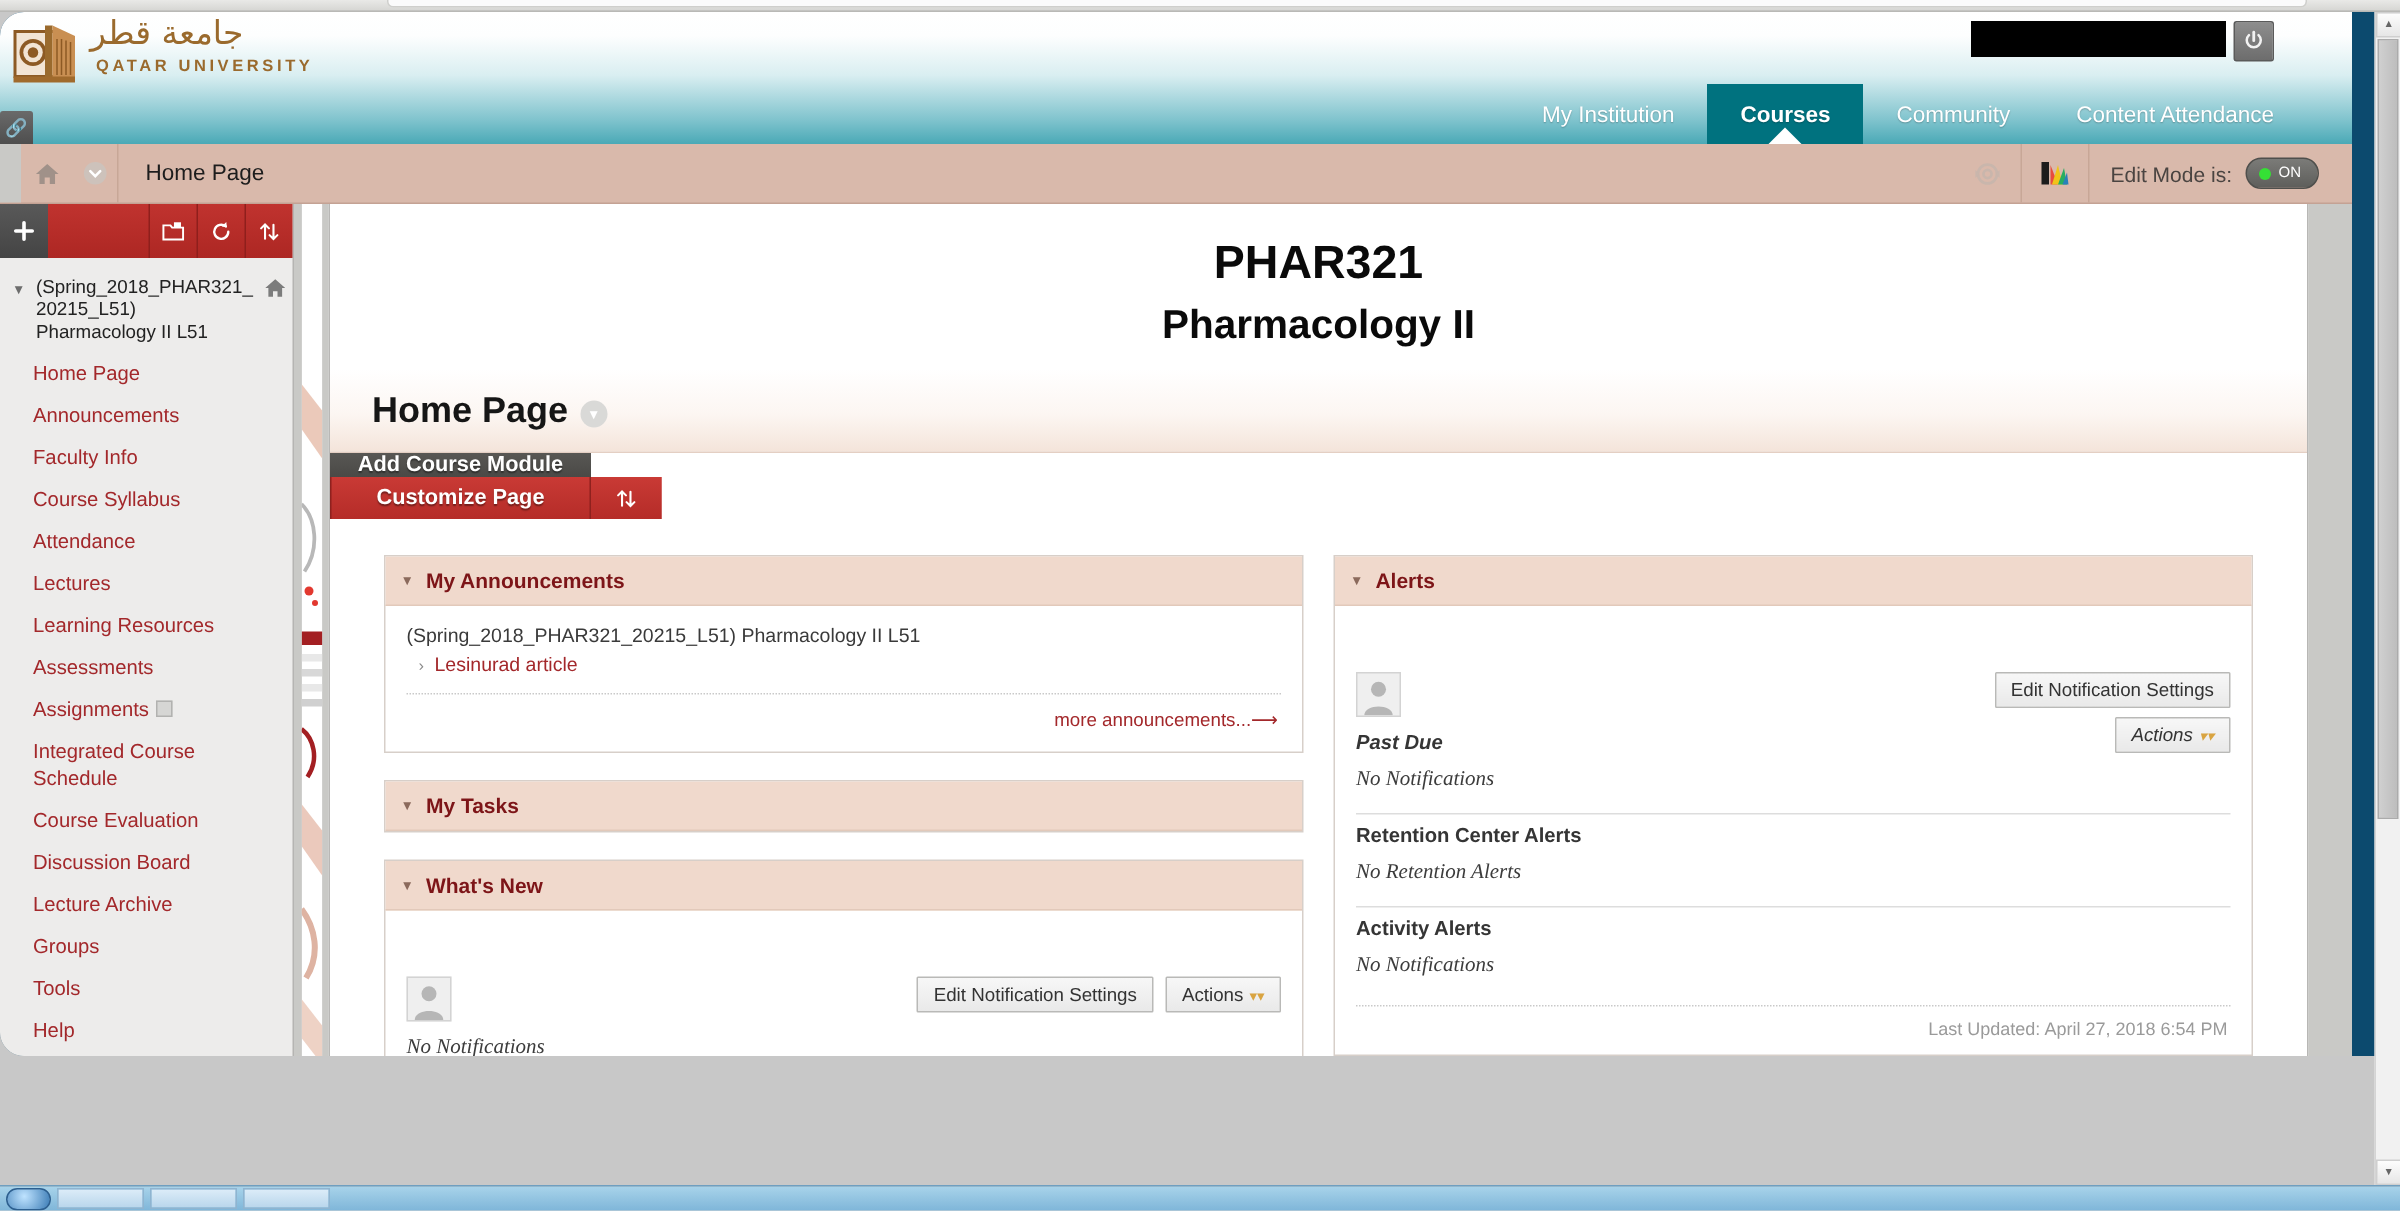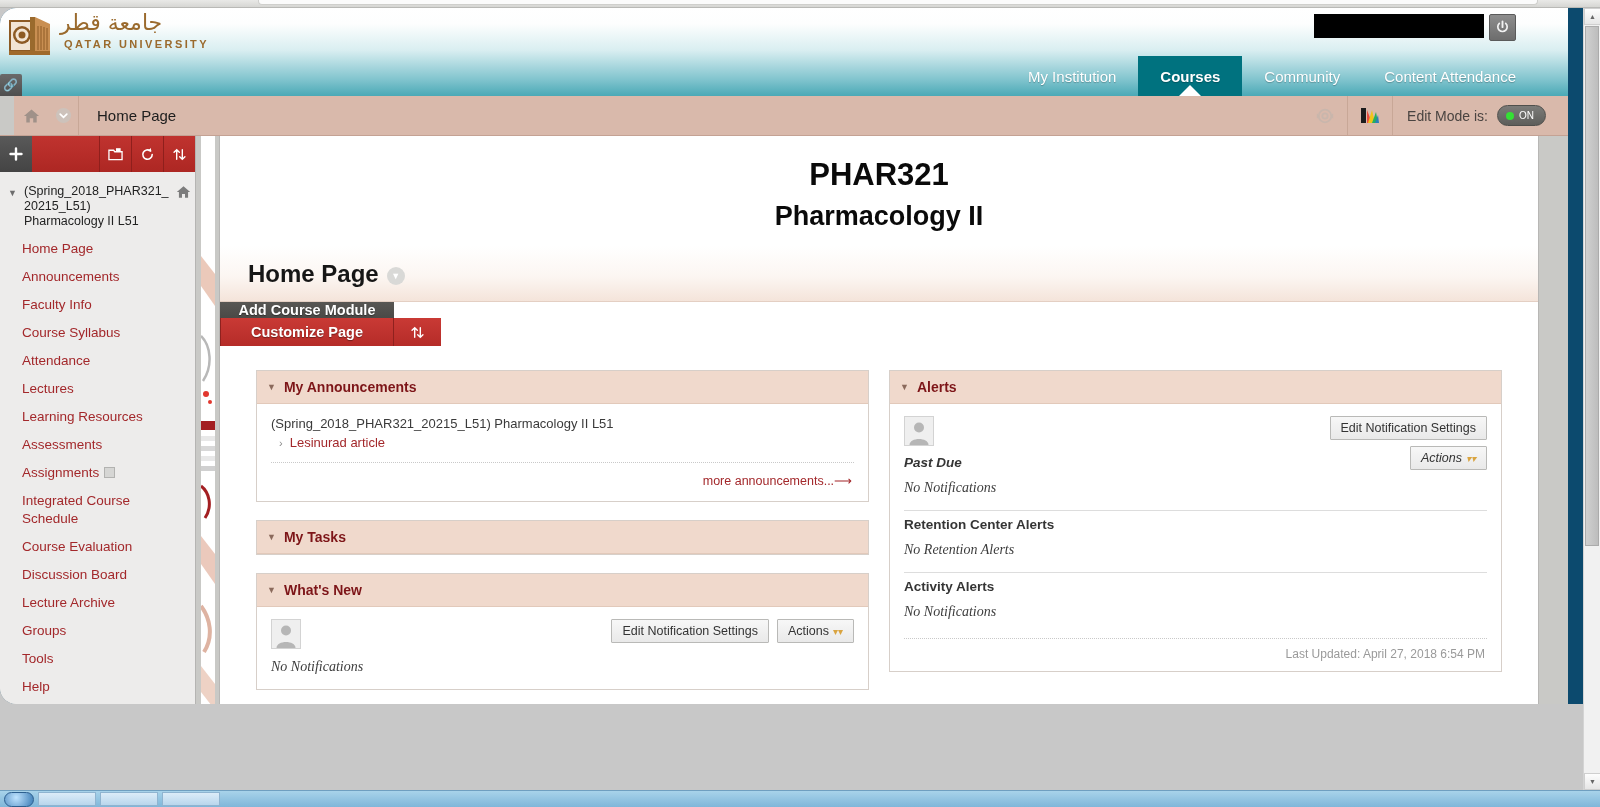--- a/index.html
+++ b/index.html
@@ -279,21 +279,21 @@
   .module-more-link {
     color: #a3282b; font-size: 12.5px; cursor: pointer;
   }
   .tasks-label { font-size: 13px; color: #3a3a3a; }
   .empty-italic {
     text-align: left; font-family: "Liberation Serif", serif;
     font-style: italic; font-size: 14px; color: #3c3c3c; padding: 10px 0 6px 0;
   }
 
   
-  .notif-row { display: flex; align-items: flex-start; }
+  .notif-row { display: flex; align-items: flex-start; margin-top: 32px; }
   .avatar {
     width: 30px; height: 30px; background: #efefef; border: 1px solid #d3d3d3;
     display: flex; align-items: flex-end; justify-content: center; overflow: hidden;
   }
   .notif-buttons { margin-left: auto; display: flex; gap: 8px; }
   .bb-button {
     background: linear-gradient(#f7f7f7, #e9e9e9);
     border: 1px solid #b9b9b7; padding: 4px 10px; font-size: 12.5px;
     color: #333; cursor: pointer; border-radius: 1px; white-space: nowrap;
   }

